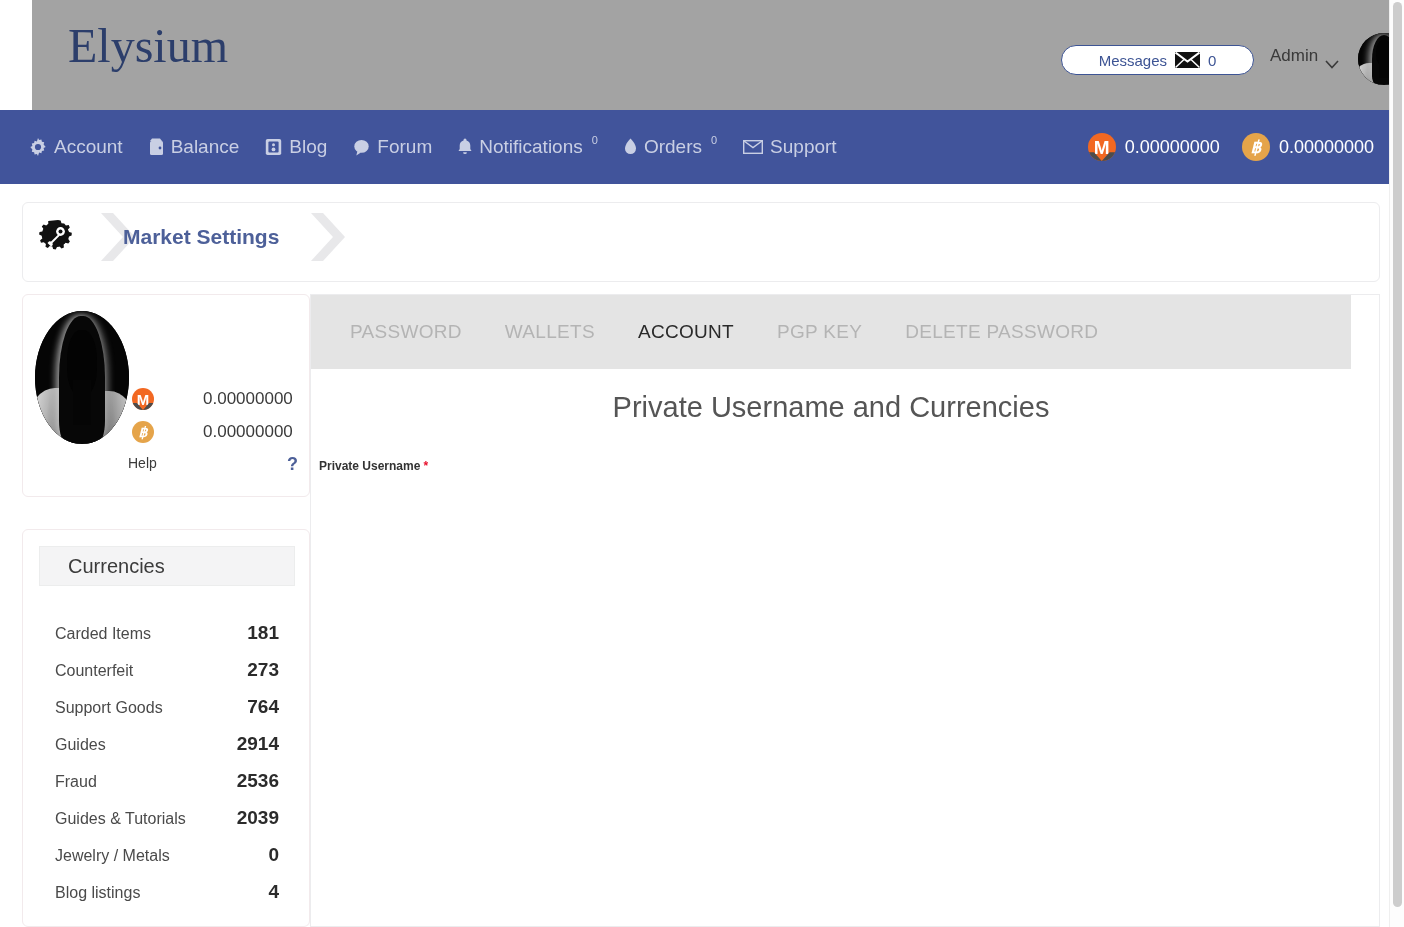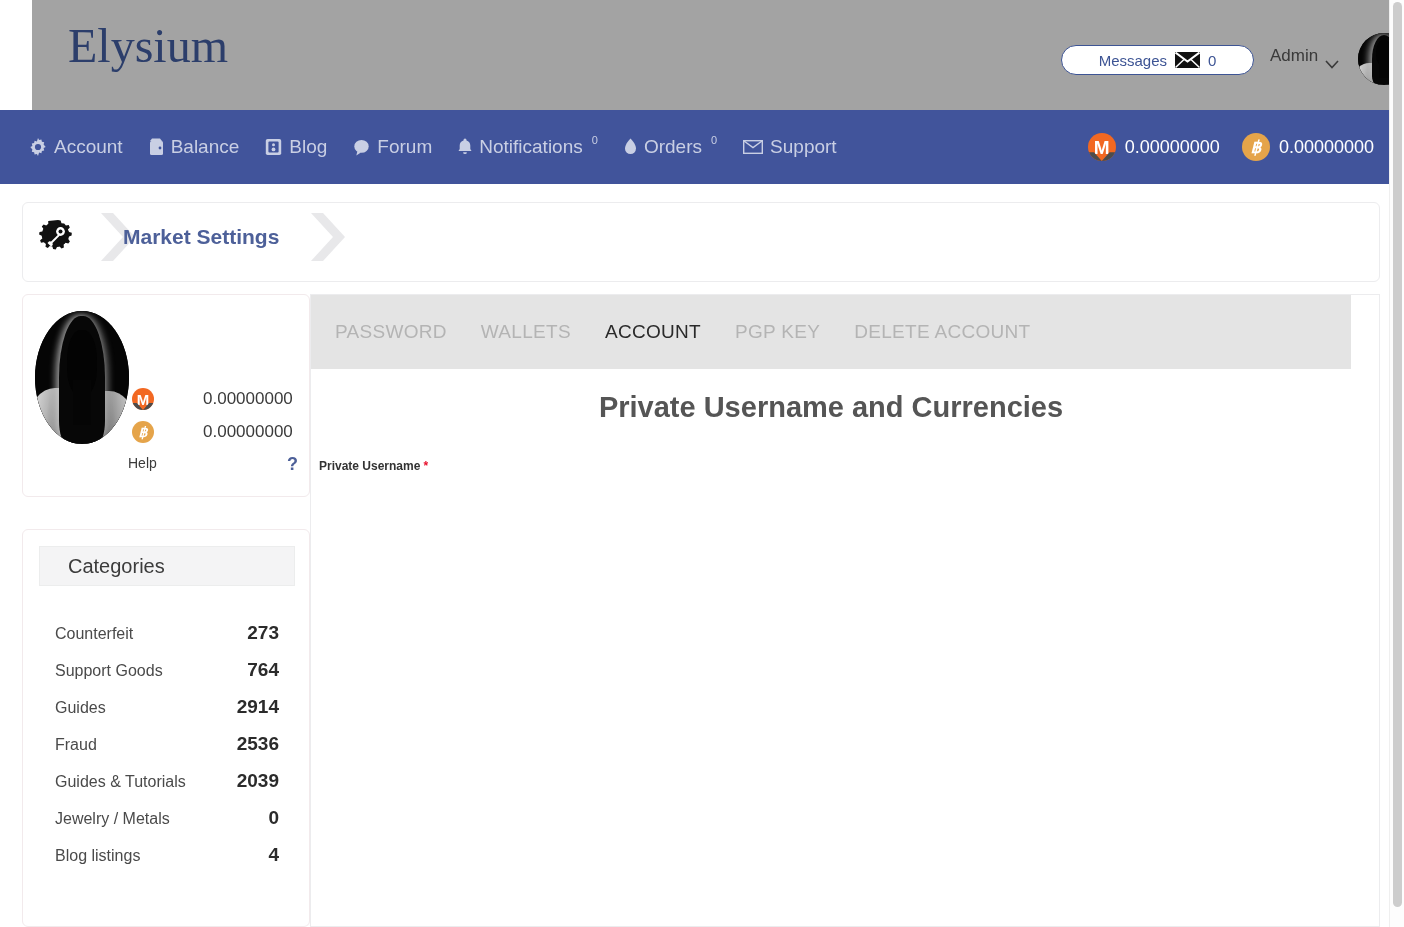--- a/index.html
+++ b/index.html
@@ -172,31 +172,31 @@
   }
 
   
   .main-card {
     position:absolute; left:310px; top:294px; width:1070px; height:633px;
     background:#fff; border:1px solid #ececee; border-top:1px solid #ececee;
   }
   .tabbar {
     position:absolute; left:0; top:0; width:1040px; height:74px;
     background:#e4e4e4;
-    display:flex; align-items:center; padding-left:7px; gap:0;
+    display:flex; align-items:center; padding-left:22px; gap:9px;
   }
   .tab {
     font-size:19px; letter-spacing:.3px; color:#b4b4b4;
     padding:0 17px; height:74px; display:flex; align-items:center;
     white-space:nowrap;
   }
   .tab.active { color:#2a2a2a; }
   .main-title {
     position:absolute; left:0; top:96px; width:1040px;
-    text-align:center; font-size:29px; color:#555; font-weight:bold;
+    text-align:center; font-size:29px; color:#555; font-weight:normal;
   }
   .field-label {
     position:absolute; left:8px; top:164px;
     font-size:12px; font-weight:bold; color:#333;
   }
   .req { color:#e8112d; margin-left:3px; }
 
   
   .vscroll {
     position:absolute; right:0; top:0; width:15px; height:927px;
@@ -391,22 +391,26 @@
     <span class="coin btc">
         <span class="b">฿</span>
       </span>
   </div>
   <div class="bal-val" style="left:203px; top:422px;">0.00000000</div>
 
   <div class="help-lbl">Help</div>
   <div class="help-q">?</div>
 
   <div class="cat-card hidden-overflow">
-    <div class="cat-head">Categories</div>
+    <div class="cat-head">Currencies</div>
     <div class="cat-list">
+      <div class="cat-row">
+        <span class="cat-name">Carded Items</span>
+        <span class="cat-count">181</span>
+      </div>
       <div class="cat-row">
         <span class="cat-name">Counterfeit</span>
         <span class="cat-count">273</span>
       </div>
       <div class="cat-row">
         <span class="cat-name">Support Goods</span>
         <span class="cat-count">764</span>
       </div>
       <div class="cat-row">
         <span class="cat-name">Guides</span>
@@ -430,21 +434,21 @@
       </div>
     </div>
   </div>
 
   <div class="main-card">
     <div class="tabbar">
       <div class="tab">PASSWORD</div>
       <div class="tab">WALLETS</div>
       <div class="tab active">ACCOUNT</div>
       <div class="tab">PGP KEY</div>
-      <div class="tab">DELETE ACCOUNT</div>
+      <div class="tab">DELETE PASSWORD</div>
     </div>
 
     <div class="main-title">Private Username and Currencies</div>
 
     <div class="field-label">
       <span>Private Username</span><span class="req">*</span>
     </div>
   </div>
 
   <div class="vscroll">

